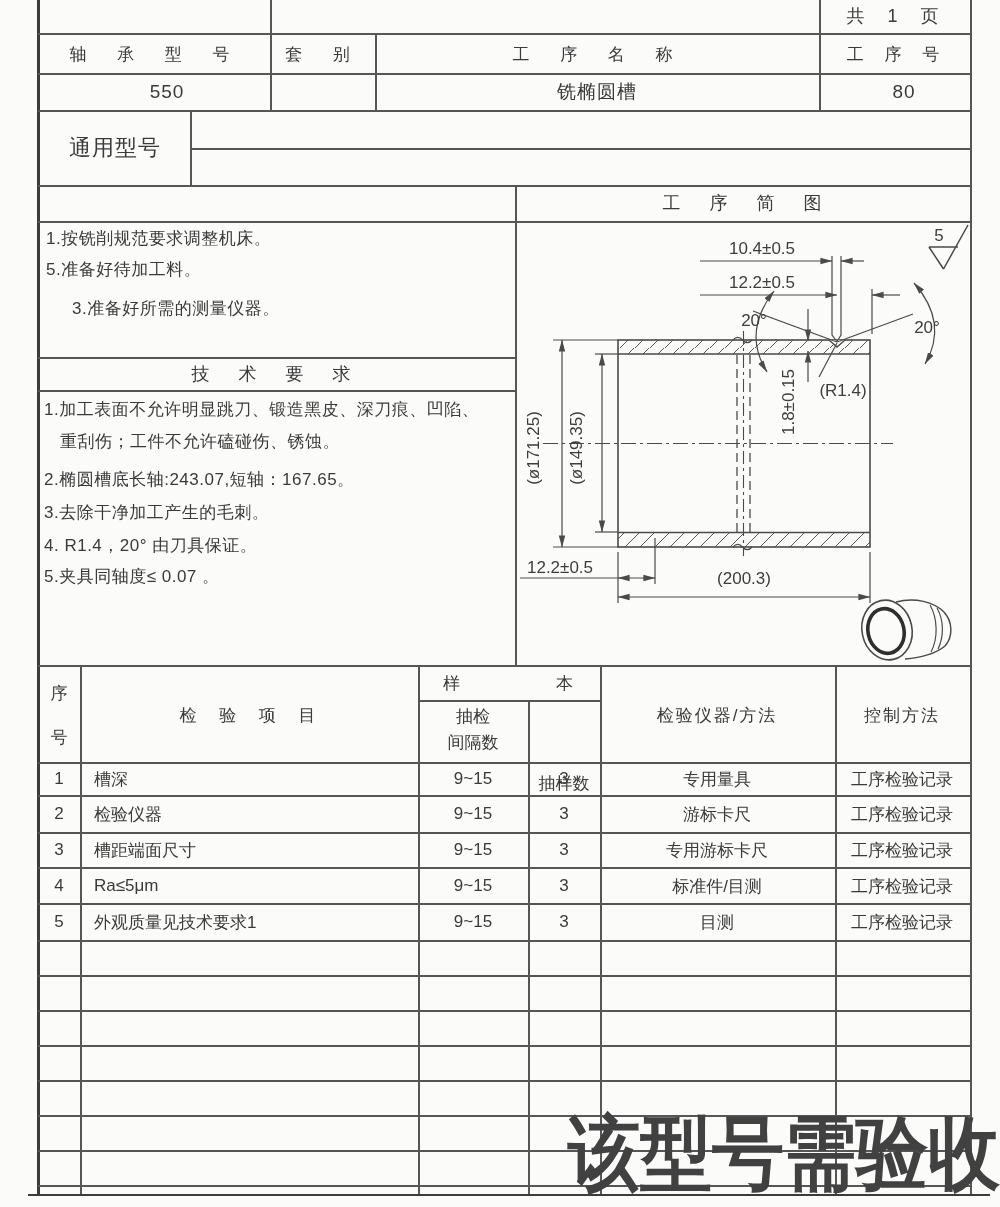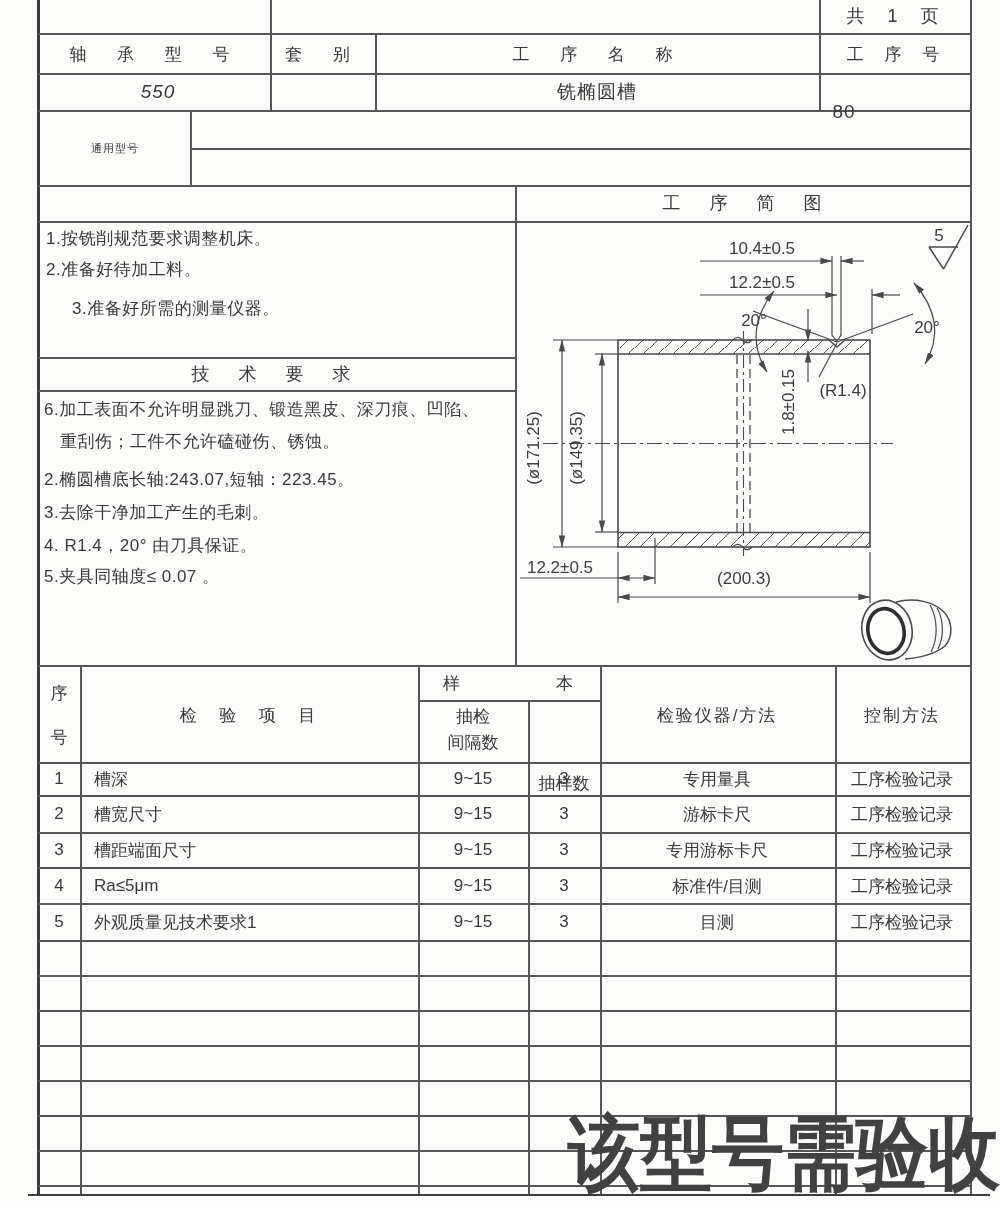--- a/index.html
+++ b/index.html
@@ -73,35 +73,35 @@
   <div class="ln hl" style="left:38px;top:1185px;width:933px;"></div>
   <div class="ln hl" style="left:28px;top:1194px;width:962px;height:2.4px;background:#3c3c3c;"></div>
 
   <div class="ct" style="left:897px;top:16px;font-size:18px;letter-spacing:9px;">共 1 页</div>
 
   <div class="ct hdr" style="left:156px;top:54px;">轴 承 型 号</div>
   <div class="ct hdr" style="left:324px;top:54px;">套 别</div>
   <div class="ct hdr" style="left:599px;top:54px;">工 序 名 称</div>
   <div class="ct" style="left:897px;top:54px;font-size:17px;letter-spacing:8px;">工 序 号</div>
 
-  <div class="ct val" style="left:158px;top:92px;font-style:italic;">550</div>
+  <div class="ct val" style="left:167px;top:92px;">550</div>
   <div class="ct val" style="left:322px;top:92px;"></div>
   <div class="ct val" style="left:597px;top:92px;">铣椭圆槽</div>
-  <div class="ct val" style="left:844px;top:92px;margin-top:20px;">80</div>
-
-  <div class="ct" style="left:115px;top:148px;font-size:11px;letter-spacing:1px;">通用型号</div>
+  <div class="ct val" style="left:904px;top:92px;">80</div>
+
+  <div class="ct" style="left:115px;top:148px;font-size:22px;letter-spacing:1px;">通用型号</div>
 
   <div class="lt item" style="left:46px;top:238px;">1.按铣削规范要求调整机床。</div>
-  <div class="lt item" style="left:46px;top:269px;">2.准备好待加工料。</div>
+  <div class="lt item" style="left:46px;top:269px;">5.准备好待加工料。</div>
   <div class="lt item" style="left:46px;top:308px;margin-left:26px;">3.准备好所需的测量仪器。</div>
 
   <div class="ct title" style="left:277px;top:374px;">技 术 要 求</div>
-  <div class="lt item" style="left:44px;top:409px;">6.加工表面不允许明显跳刀、锻造黑皮、深刀痕、凹陷、</div>
+  <div class="lt item" style="left:44px;top:409px;">1.加工表面不允许明显跳刀、锻造黑皮、深刀痕、凹陷、</div>
   <div class="lt item" style="left:60px;top:441px;">重刮伤；工件不允许磕碰伤、锈蚀。</div>
-  <div class="lt item" style="left:44px;top:479px;">2.椭圆槽底长轴:243.07,短轴：223.45。</div>
+  <div class="lt item" style="left:44px;top:479px;">2.椭圆槽底长轴:243.07,短轴：167.65。</div>
   <div class="lt item" style="left:44px;top:512px;">3.去除干净加工产生的毛刺。</div>
   <div class="lt item" style="left:44px;top:545px;">4. R1.4，20° 由刀具保证。</div>
   <div class="lt item" style="left:44px;top:576px;">5.夹具同轴度≤ 0.07 。</div>
 
   <div class="ct title" style="left:748px;top:203px;">工 序 简 图</div>
 
   <svg style="position:absolute;left:515px;top:222px;" width="458" height="443" viewBox="0 0 458 443">
     <defs>
       <marker id="ae" markerWidth="13" markerHeight="9" refX="11.6" refY="4" orient="auto-start-reverse" markerUnits="userSpaceOnUse">
         <path d="M0,0.8 L12,4 L0,7.2 Z" fill="#4a4a4a"></path>
@@ -215,21 +215,21 @@
   <div class="ct tcell" style="left:902px;top:715px;letter-spacing:2px;">控制方法</div>
 
   <div class="ct tcell" style="left:59px;top:779px;">1</div>
   <div class="lt tcell" style="left:94px;top:779px;">槽深</div>
   <div class="ct tcell" style="left:473px;top:779px;">9~15</div>
   <div class="ct tcell" style="left:564px;top:779px;">3</div>
   <div class="ct tcell" style="left:717px;top:779px;">专用量具</div>
   <div class="ct tcell" style="left:902px;top:779px;">工序检验记录</div>
 
   <div class="ct tcell" style="left:59px;top:814px;">2</div>
-  <div class="lt tcell" style="left:94px;top:814px;">槽宽尺寸</div>
+  <div class="lt tcell" style="left:94px;top:814px;">检验仪器</div>
   <div class="ct tcell" style="left:473px;top:814px;">9~15</div>
   <div class="ct tcell" style="left:564px;top:814px;">3</div>
   <div class="ct tcell" style="left:717px;top:814px;">游标卡尺</div>
   <div class="ct tcell" style="left:902px;top:814px;">工序检验记录</div>
 
   <div class="ct tcell" style="left:59px;top:850px;">3</div>
   <div class="lt tcell" style="left:94px;top:850px;">槽距端面尺寸</div>
   <div class="ct tcell" style="left:473px;top:850px;">9~15</div>
   <div class="ct tcell" style="left:564px;top:850px;">3</div>
   <div class="ct tcell" style="left:717px;top:850px;">专用游标卡尺</div>

